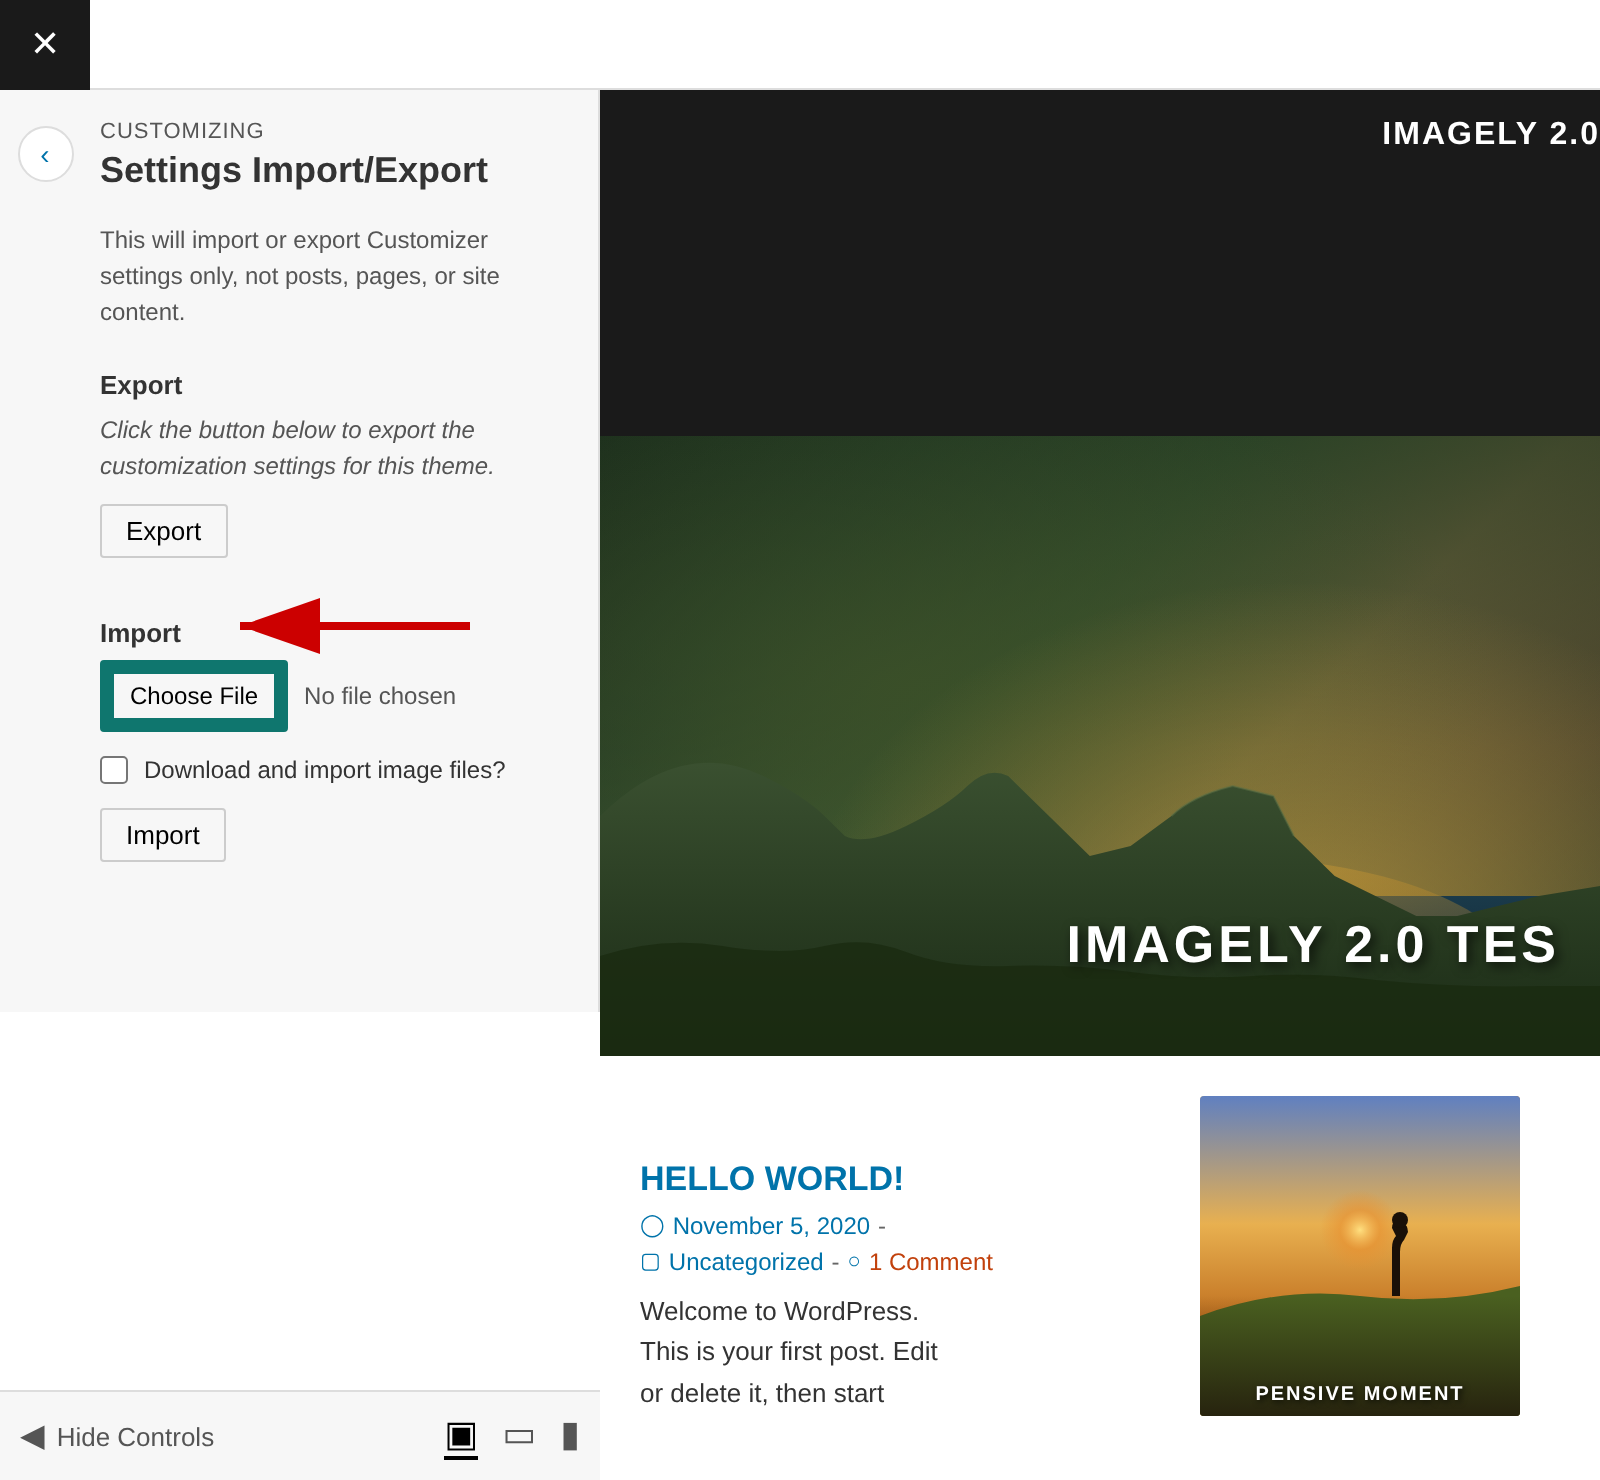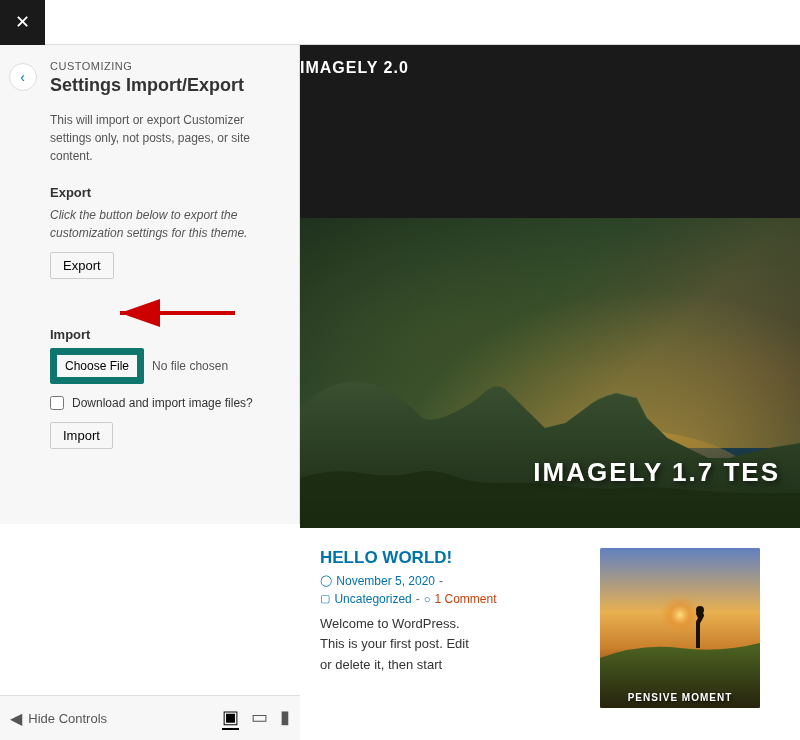--- a/index.html
+++ b/index.html
@@ -29,21 +29,21 @@
       margin-right: 10px;
       padding: 6px 16px;
       border: 1px solid #ccc;
       background: #f7f7f7;
       font-size: 13px;
       cursor: pointer;
       border-radius: 2px;
     }
     .preview-title {
       flex: 1;
-      text-align: left;
+      text-align: right;
       font-weight: bold;
       font-size: 16px;
       color: #fff;
       background: #1a1a1a;
       height: 45px;
       line-height: 45px;
       letter-spacing: 1px;
     }
 
     
@@ -125,21 +125,21 @@
     }
     .export-btn {
       padding: 5px 12px;
       border: 1px solid #ccc;
       background: #f7f7f7;
       font-size: 13px;
       cursor: pointer;
       border-radius: 2px;
       margin-bottom: 25px;
     }
-    .import-section { margin-top: 23px; }
+    .import-section { margin-top: 5px; }
     .file-input-row {
       display: flex;
       align-items: center;
       gap: 8px;
       margin-bottom: 12px;
     }
     .choose-file-btn {
       padding: 4px 8px;
       border: 7px solid #0f766e;
       background: #f7f7f7;
@@ -266,20 +266,21 @@
       flex: 1;
       background: #fff;
       padding: 20px;
       display: flex;
       gap: 20px;
       overflow: hidden;
     }
     .blog-card {
       flex: 1;
       max-width: 260px;
+      margin-top: 32px;
     }
     .blog-card-title {
       font-size: 17px;
       font-weight: 700;
       color: #0073aa;
       margin-bottom: 6px;
     }
     .blog-meta {
       font-size: 12px;
       color: #666;
@@ -445,21 +446,21 @@
         <ellipse cx="300" cy="160" rx="150" ry="60" fill="url(#light)"></ellipse>
 
         <path d="M0,200 L0,80 Q20,60 40,55 Q60,50 80,60 Q100,70 110,80 L120,90 Q130,95 150,85 Q170,75 180,65 Q190,55 200,60 L220,80 L240,100 L260,95 L280,80 Q290,70 310,65 L330,70 L340,90 L360,110 L380,120 L400,130 L420,130 L440,125 L460,120 L490,115 L490,200 Z" fill="url(#cliff1)"></path>
 
         <path d="M280,80 Q290,70 310,65 L330,70 L340,90" stroke="#5a7045" stroke-width="1" fill="none" opacity="0.5"></path>
 
         <path d="M0,200 L0,150 Q30,140 60,145 Q90,150 110,145 Q130,140 150,148 Q170,156 200,155 Q230,154 260,158 Q290,162 320,160 Q350,158 380,162 Q420,166 460,165 L490,165 L490,200 Z" fill="#1a2a10" opacity="0.8"></path>
       </svg>
 
       <div class="hero-overlay">
-        <div class="hero-text">IMAGELY 1.7 TES</div>
+        <div class="hero-text">IMAGELY 2.0 TES</div>
       </div>
     </div>
 
     <div class="blog-content">
       <div class="blog-card">
         <div class="blog-card-title">HELLO WORLD!</div>
         <div class="blog-meta">
           <span style="font-size:11px;">◯</span>
           <span>November 5, 2020</span>
           <span class="separator">-</span>

